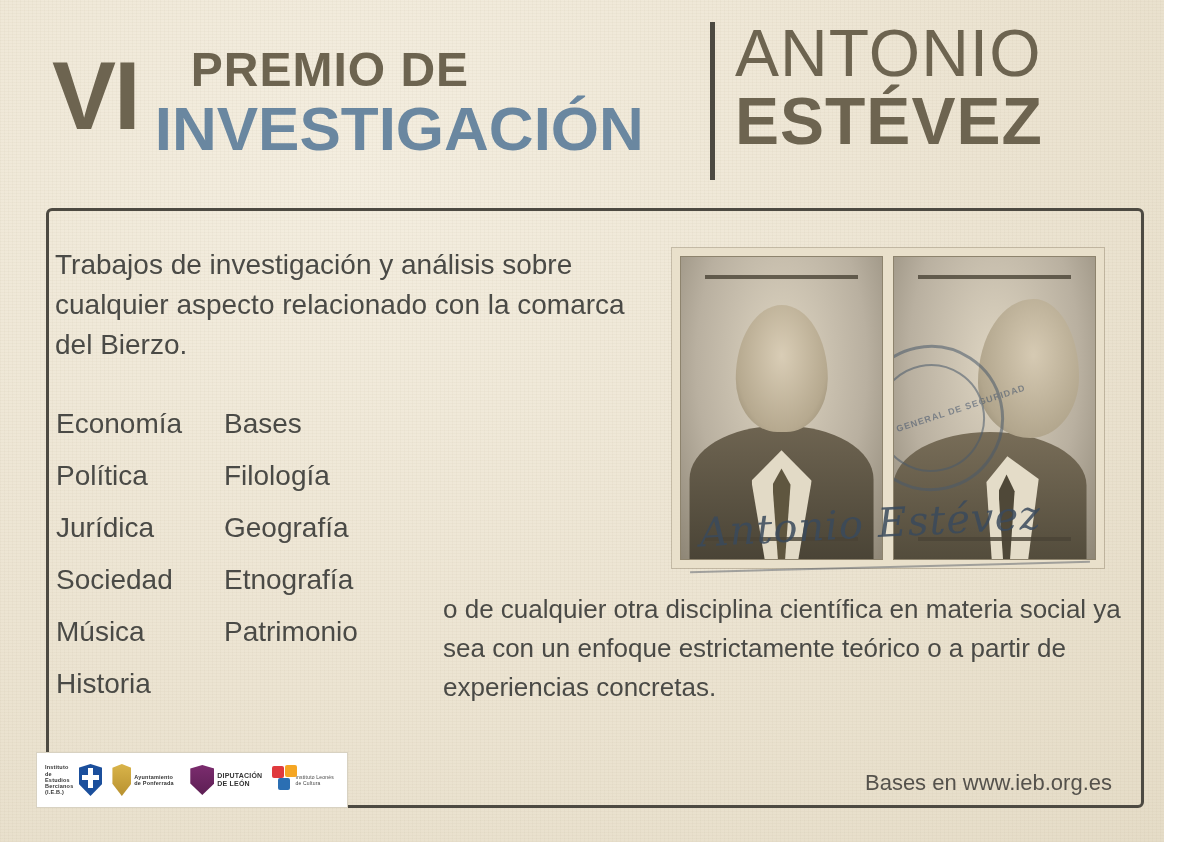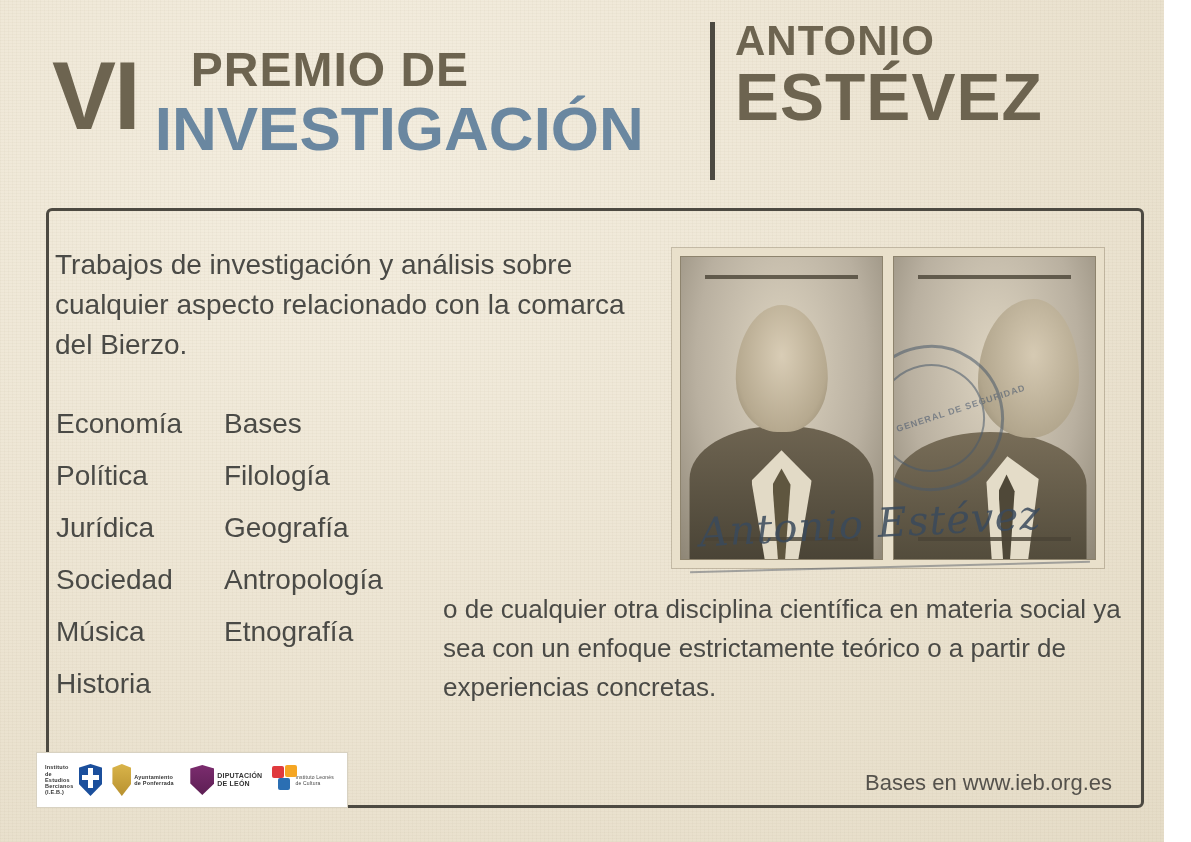--- a/index.html
+++ b/index.html
@@ -74,22 +74,22 @@
     height: 158px;
     background: #4d4a42;
   }
   .header-right {
     position: absolute;
     left: 735px;
     top: 20px;
     text-align: left;
   }
   .name-line1 {
-    font-size: 42px;
-    font-weight: bold;
+    font-size: 66px;
+    font-weight: normal;
     color: #6d6450;
     letter-spacing: 1px;
     line-height: 1.0;
   }
   .name-line2 {
     font-size: 66px;
     font-weight: bold;
     color: #6d6450;
     letter-spacing: 1px;
     line-height: 1.0;
@@ -443,22 +443,22 @@
       <div class="subj-item">Política</div>
       <div class="subj-item">Jurídica</div>
       <div class="subj-item">Sociedad</div>
       <div class="subj-item">Música</div>
       <div class="subj-item">Historia</div>
     </div>
     <div class="subj-col col2">
       <div class="subj-item">Bases</div>
       <div class="subj-item">Filología</div>
       <div class="subj-item">Geografía</div>
-      <div class="subj-item">Antropología</div>
       <div class="subj-item">Etnografía</div>
+      <div class="subj-item">Patrimonio</div>
     </div>
   </div>
 
   <div class="idcard">
     <div class="idcard-inner">
       <div class="photo">
         <div class="bg"></div>
         <div class="portrait-body"></div>
         <div class="portrait-shirt"></div>
         <div class="portrait-tie"></div>

